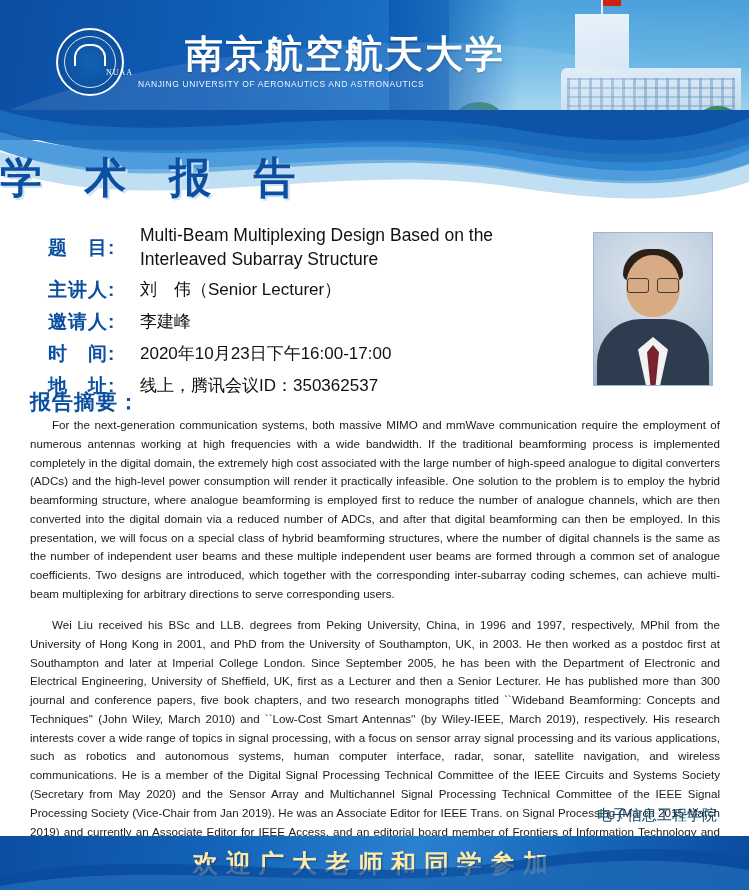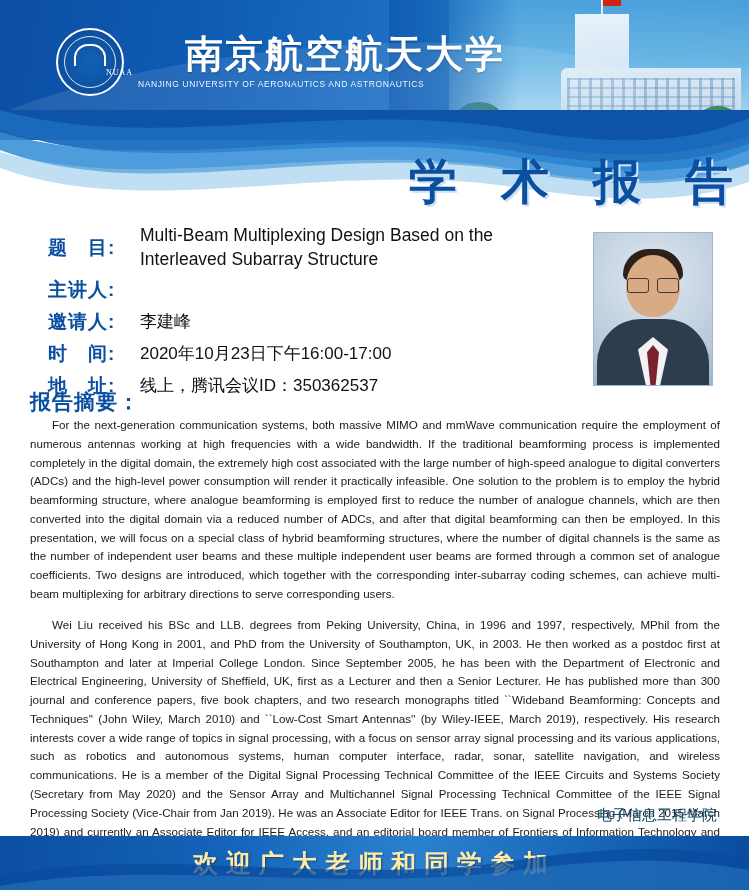--- a/index.html
+++ b/index.html
@@ -166,24 +166,24 @@
     width: 749px; height: 120px;
     overflow: hidden;
     pointer-events: none;
   }
 
   
   .main-title {
     position: absolute;
     left: 0; right: 0;
     top: 150px;
-    text-align: right;
+    text-align: left;
     font-family: "Liberation Serif", serif;
     font-weight: bold;
-    font-size: 48px;
+    font-size: 42px;
     letter-spacing: 16px;
     color: #0a4fa0;
     text-shadow: 2px 2px 0 #cfe2f5;
   }
 
   
   .info {
     position: absolute;
     left: 48px;
     top: 224px;
@@ -395,20 +395,21 @@
     <div class="glasses"></div>
   </div>
 
   <div class="info">
     <div class="info-row">
       <div class="info-label">题　目:</div>
       <div class="info-value title-val">Multi-Beam Multiplexing Design Based on the Interleaved Subarray Structure</div>
     </div>
     <div class="info-row">
       <div class="info-label">主讲人:</div>
+      <div class="info-value">刘　伟（Senior Lecturer）</div>
     </div>
     <div class="info-row">
       <div class="info-label">邀请人:</div>
       <div class="info-value">李建峰</div>
     </div>
     <div class="info-row">
       <div class="info-label">时　间:</div>
       <div class="info-value">2020年10月23日下午16:00-17:00</div>
     </div>
     <div class="info-row">

